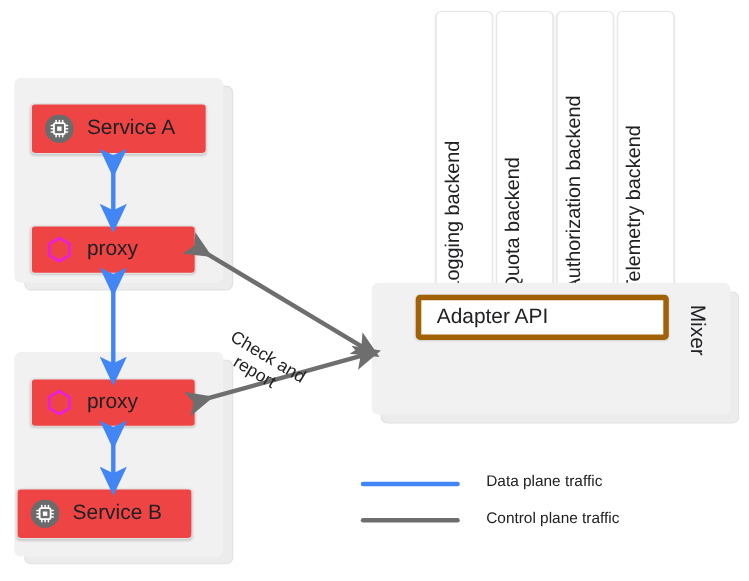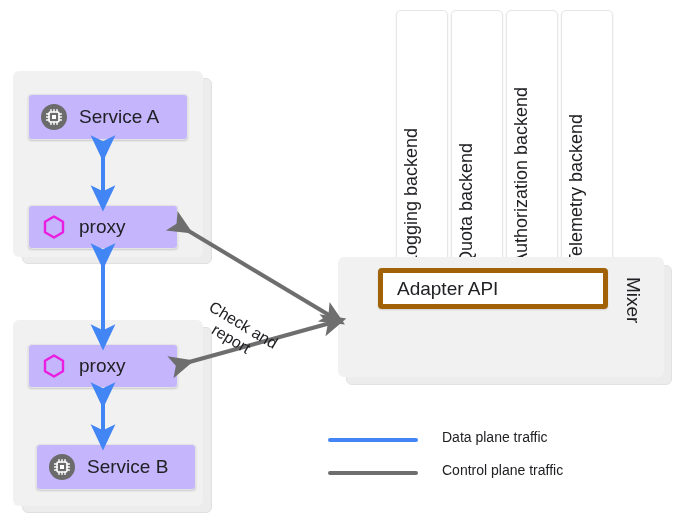--- a/index.html
+++ b/index.html
@@ -23,21 +23,21 @@
     border-radius: 6px;
   }
   .pod-shadow {
     position: absolute;
     background: #ececec;
     border-radius: 6px;
     border: 1px solid #e0e0e0;
   }
   .node {
     position: absolute;
-    background: #c4b5fd;
+    background: #ef4444;
     border-radius: 4px;
     border: 1px solid #e3e3e3;
     box-shadow: 0 1px 2px rgba(0,0,0,.16);
     display: flex;
     align-items: center;
     padding-left: 12px;
   }
   .node-label {
     font-size: 19px;
     color: #202124;
@@ -167,21 +167,21 @@
   <div class="pod-shadow" style="left:22px; top:327px; width:190px; height:186px;"></div>
   <div class="pod" style="left:13px; top:320px; width:190px; height:186px;"></div>
 
   <div class="node" style="left:28px; top:344px; width:150px; height:44px;">
     <svg class="hex-icon" viewBox="0 0 26 26">
       <polygon points="13,2.5 22,7.75 22,18.25 13,23.5 4,18.25 4,7.75" fill="none" stroke="#e91ee0" stroke-width="2.4" stroke-linejoin="round"></polygon>
     </svg>
     <span class="node-label">proxy</span>
   </div>
 
-  <div class="node" style="left:36px; top:444px; width:160px; height:46px;">
+  <div class="node" style="left:15px; top:444px; width:160px; height:46px;">
     <svg class="svc-icon" viewBox="0 0 26 26">
       <circle cx="13" cy="13" r="13" fill="#6b6b6b"></circle>
       <rect x="8" y="8" width="10" height="10" rx="1.5" fill="none" stroke="#ffffff" stroke-width="1.6"></rect>
       <rect x="11" y="11" width="4" height="4" fill="#ffffff"></rect>
       <g stroke="#ffffff" stroke-width="1.4" stroke-linecap="round">
         <line x1="10" y1="5.6" x2="10" y2="8"></line>
         <line x1="13" y1="5.6" x2="13" y2="8"></line>
         <line x1="16" y1="5.6" x2="16" y2="8"></line>
         <line x1="10" y1="18" x2="10" y2="20.4"></line>
         <line x1="13" y1="18" x2="13" y2="20.4"></line>

